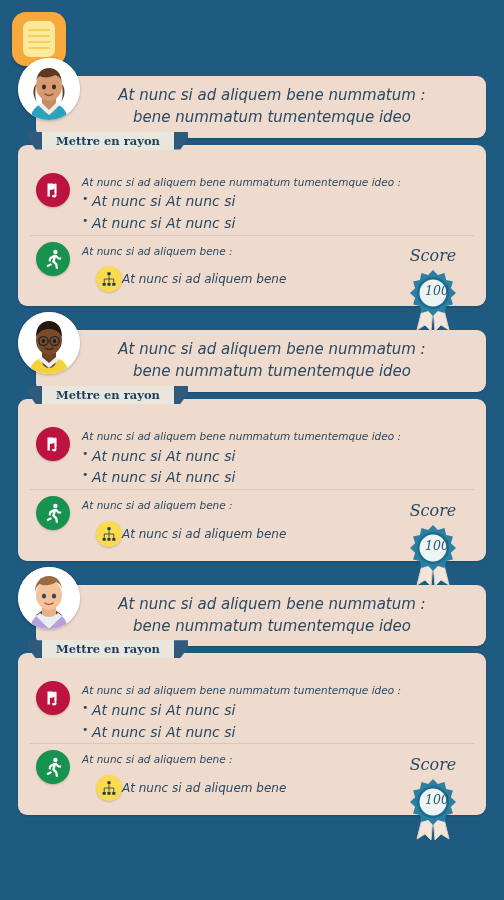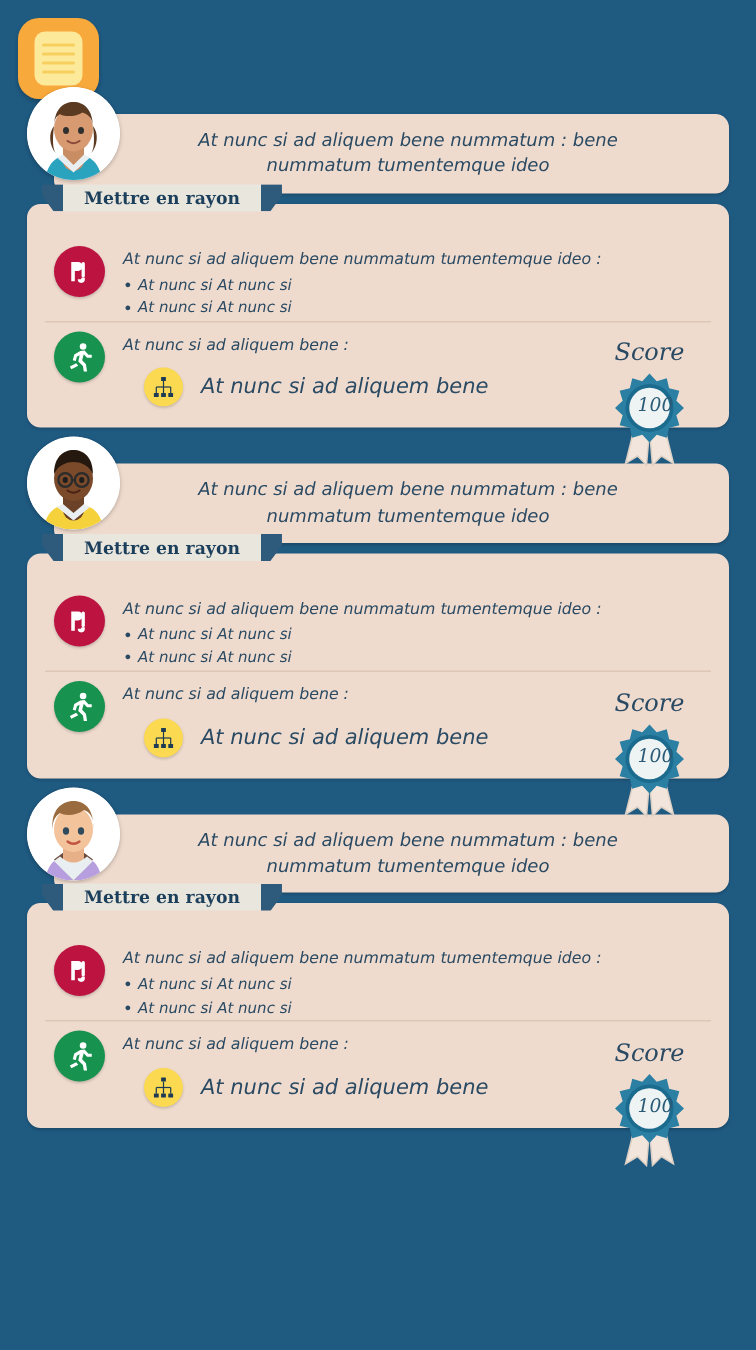--- a/index.html
+++ b/index.html
@@ -73,21 +73,21 @@
     padding: 9px 14px 9px 76px;
     display: flex;
     align-items: center;
     justify-content: center;
     box-shadow: 0 1px 2px rgba(0,0,0,.18);
   }
   .entry-head .head-text {
     text-align: center;
     font-family: "DejaVu Sans", sans-serif;
     font-style: italic;
-    font-size: 12px;
+    font-size: 15px;
     line-height: 1.45;
     color: #2a4a63;
     width: 100%;
     padding-right: 40px;
   }
 
   .avatar {
     position: absolute;
     left: -18px;
     top: -18px;
@@ -167,21 +167,21 @@
     font-family: "DejaVu Sans", sans-serif;
     font-style: italic;
     font-size: 10.5px;
     color: #2a4a63;
     line-height: 1.5;
   }
   .bullets { list-style: none; margin: 1px 0 0 0; }
   .bullets li {
     font-family: "DejaVu Sans", sans-serif;
     font-style: italic;
-    font-size: 10px;
+    font-size: 14px;
     color: #2a4a63;
     line-height: 1.55;
     position: relative;
     padding-left: 10px;
   }
   .bullets li::before {
     content: "\2022";
     position: absolute;
     left: 0;
     top: -1px;
@@ -202,24 +202,23 @@
     height: 26px;
     border-radius: 50%;
     background: #fbd950;
     display: flex;
     align-items: center;
     justify-content: center;
     box-shadow: 0 1px 2px rgba(0,0,0,.18);
   }
   .subitem .node-circle svg { width: 16px; height: 16px; }
   .subitem .sub-text {
-    margin-left: 12px;
     font-family: "DejaVu Sans", sans-serif;
     font-style: italic;
-    font-size: 14px;
+    font-size: 12px;
     color: #2a4a63;
   }
 
   
   .score {
     position: absolute;
     right: 16px;
     bottom: -26px;
     width: 74px;
     text-align: center;

